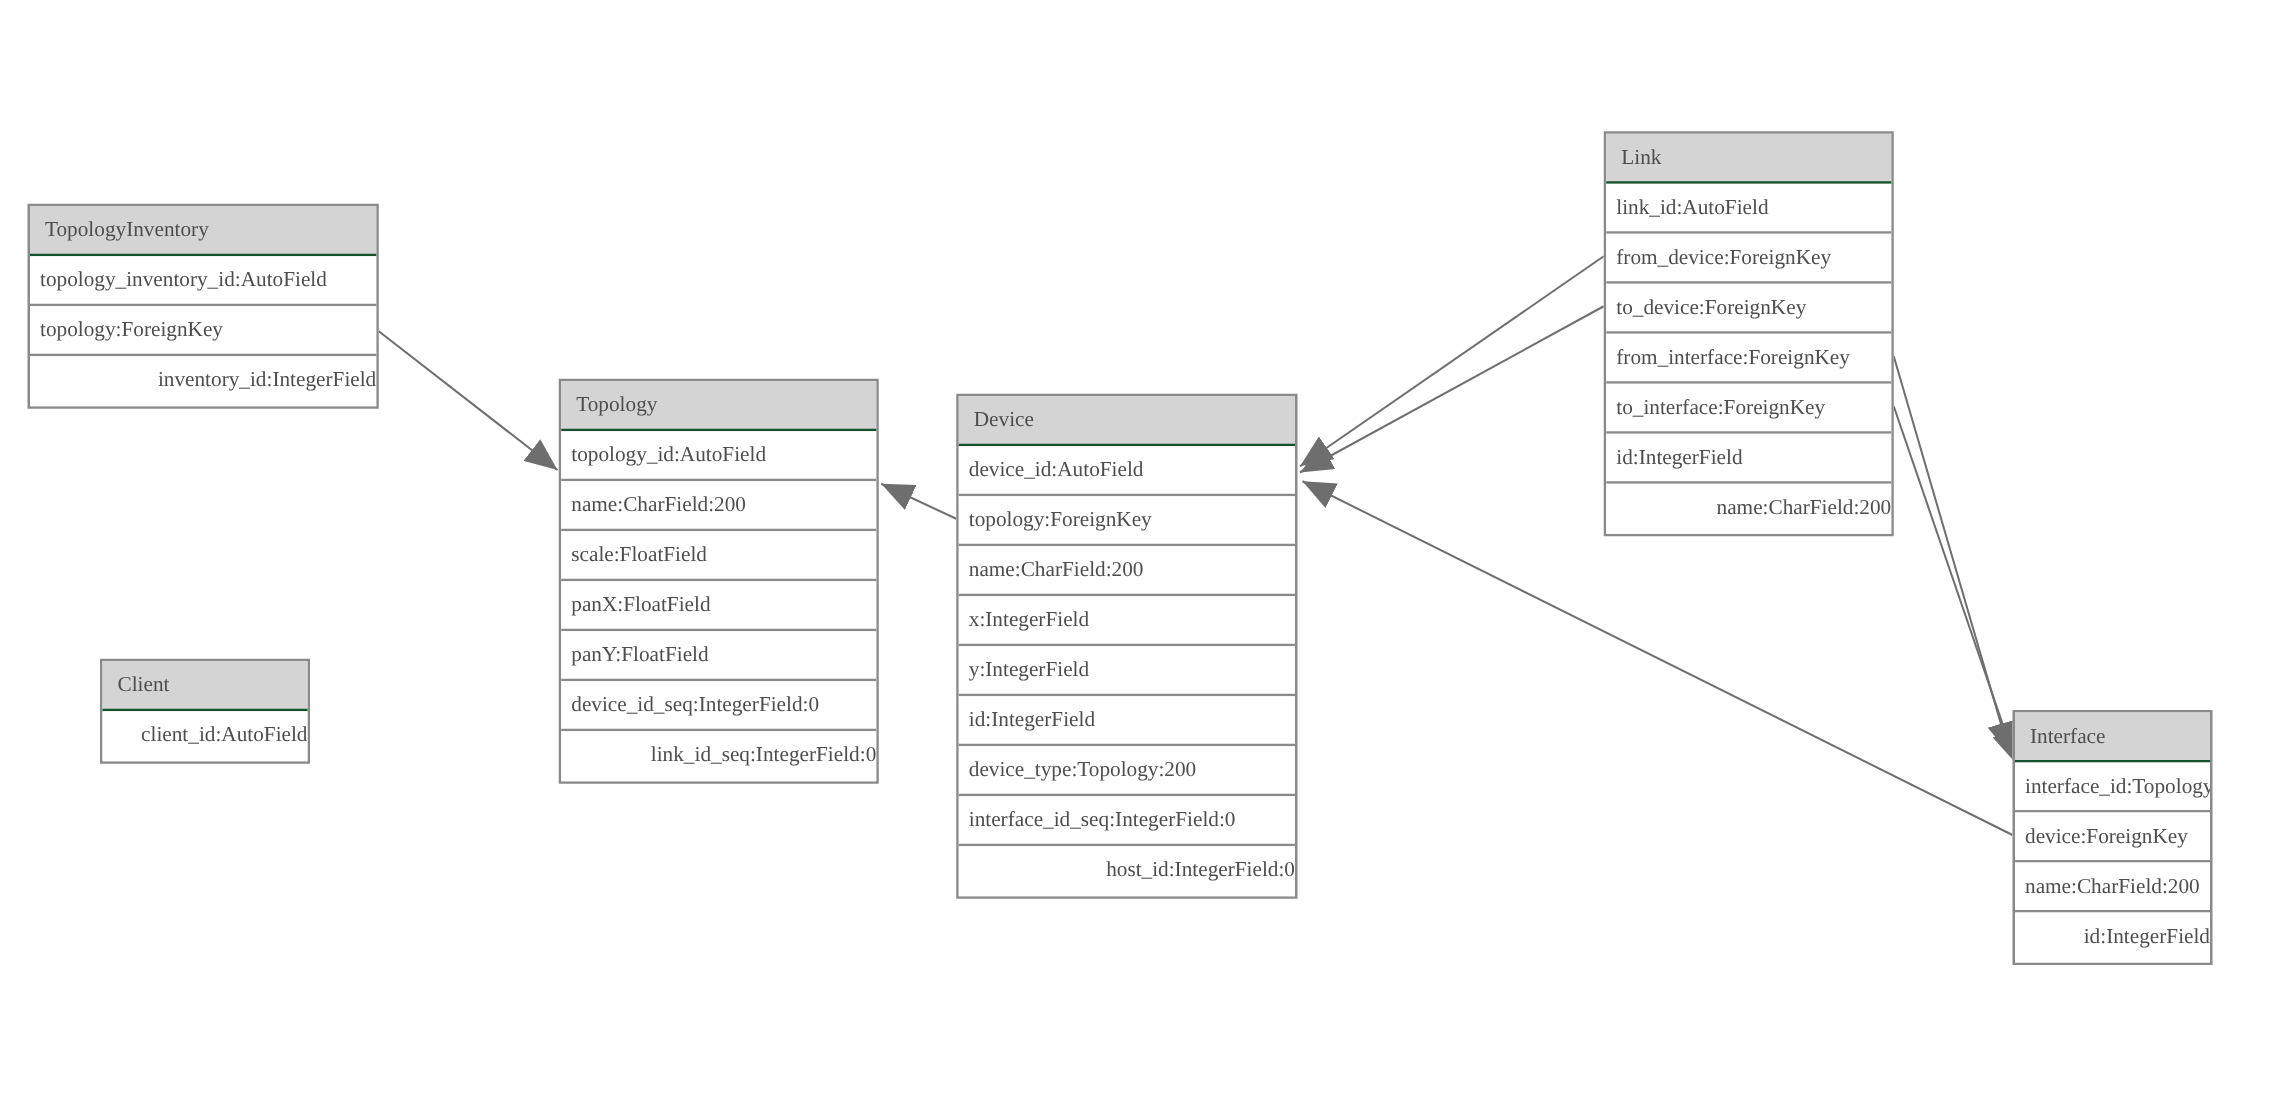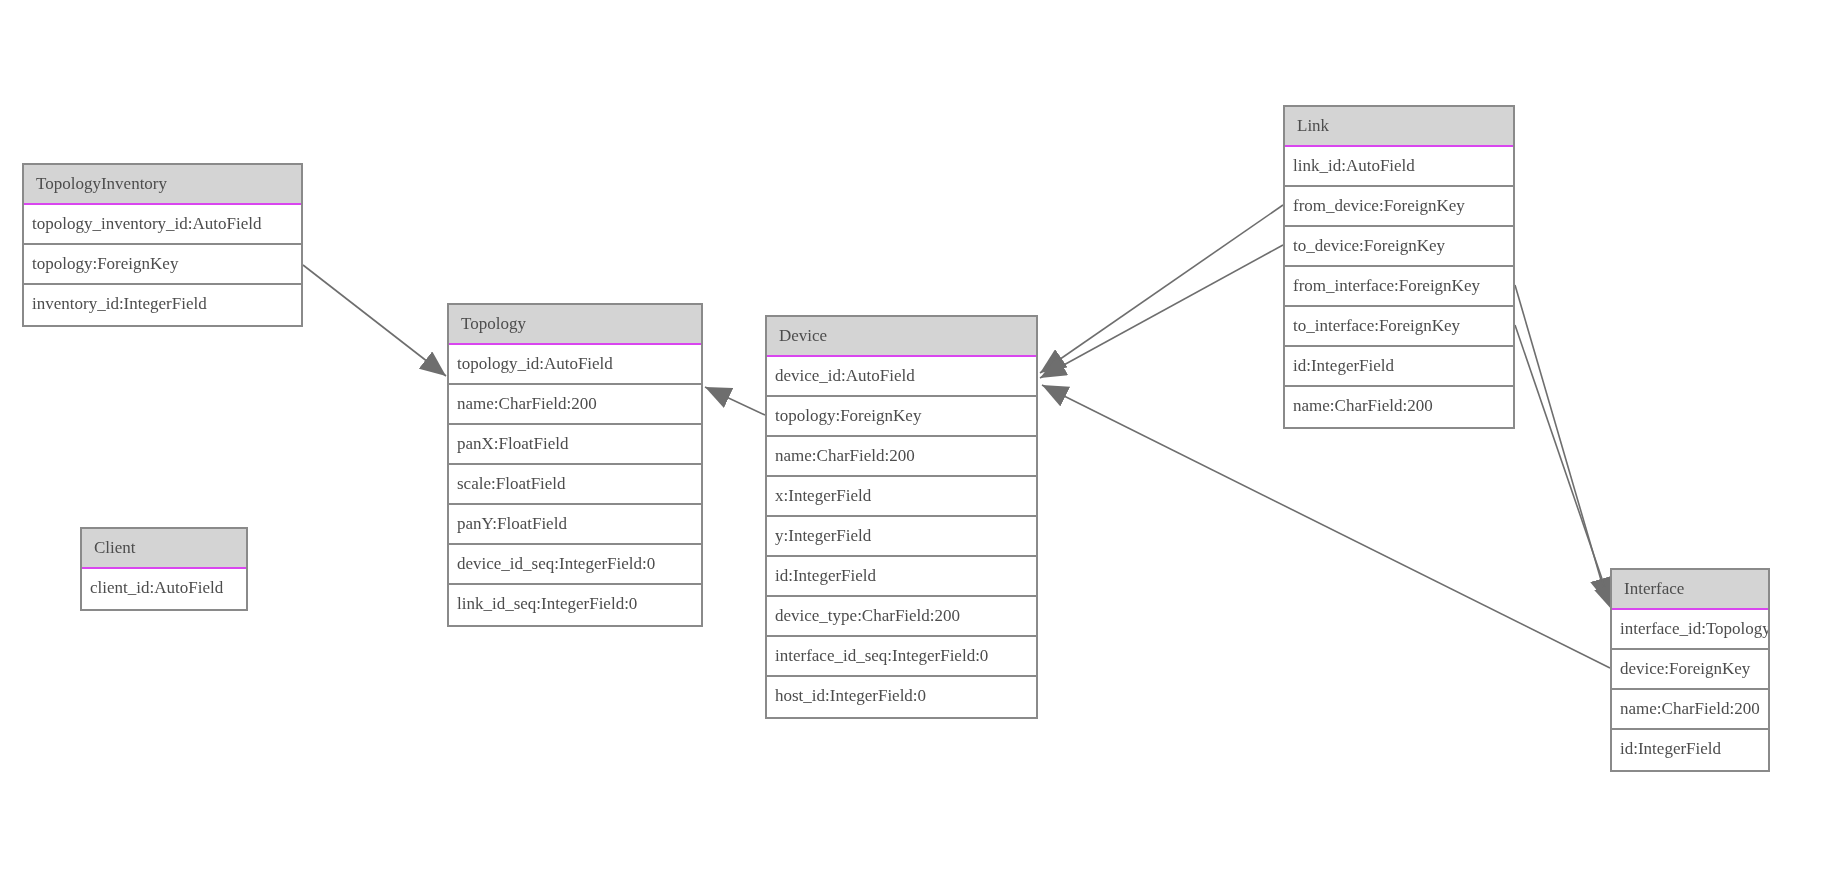--- a/index.html
+++ b/index.html
@@ -26,41 +26,42 @@
     position: absolute;
     box-sizing: border-box;
     border: 2px solid #8a8a8a;
     background: #ffffff;
   }
   .entity .hdr {
     box-sizing: border-box;
     height: 40px;
     line-height: 37px;
     background: #d4d4d4;
-    border-bottom: 2px solid #d946ef;
+    border-bottom: 2px solid #14532d;
     padding-left: 12px;
     font-size: 17px;
     color: #4d4d4d;
     white-space: nowrap;
     overflow: hidden;
   }
   .entity .row {
     box-sizing: border-box;
     height: 40px;
     line-height: 37px;
     border-bottom: 2px solid #8a8a8a;
     padding-left: 8px;
     font-size: 17px;
     color: #4d4d4d;
     white-space: nowrap;
     overflow: hidden;
     background: #ffffff;
   }
   .entity .row:last-child {
     border-bottom: none;
+    text-align: right;
   }
   
   #ent-topologyinventory { left: 22px;   top: 163px; width: 281px; }
   #ent-topology          { left: 447px;  top: 303px; width: 256px; }
   #ent-client            { left: 80px;   top: 527px; width: 168px; }
   #ent-device            { left: 765px;  top: 315px; width: 273px; }
   #ent-link              { left: 1283px; top: 105px; width: 232px; }
   #ent-interface         { left: 1610px; top: 568px; width: 160px; }
 </style>
 </head>
@@ -89,41 +90,41 @@
     <div class="hdr">TopologyInventory</div>
     <div class="row">topology_inventory_id:AutoField</div>
     <div class="row">topology:ForeignKey</div>
     <div class="row">inventory_id:IntegerField</div>
   </div>
 
   <div class="entity" id="ent-topology">
     <div class="hdr">Topology</div>
     <div class="row">topology_id:AutoField</div>
     <div class="row">name:CharField:200</div>
+    <div class="row">scale:FloatField</div>
     <div class="row">panX:FloatField</div>
-    <div class="row">scale:FloatField</div>
     <div class="row">panY:FloatField</div>
     <div class="row">device_id_seq:IntegerField:0</div>
     <div class="row">link_id_seq:IntegerField:0</div>
   </div>
 
   <div class="entity" id="ent-client">
     <div class="hdr">Client</div>
     <div class="row">client_id:AutoField</div>
   </div>
 
   <div class="entity" id="ent-device">
     <div class="hdr">Device</div>
     <div class="row">device_id:AutoField</div>
     <div class="row">topology:ForeignKey</div>
     <div class="row">name:CharField:200</div>
     <div class="row">x:IntegerField</div>
     <div class="row">y:IntegerField</div>
     <div class="row">id:IntegerField</div>
-    <div class="row">device_type:CharField:200</div>
+    <div class="row">device_type:Topology:200</div>
     <div class="row">interface_id_seq:IntegerField:0</div>
     <div class="row">host_id:IntegerField:0</div>
   </div>
 
   <div class="entity" id="ent-link">
     <div class="hdr">Link</div>
     <div class="row">link_id:AutoField</div>
     <div class="row">from_device:ForeignKey</div>
     <div class="row">to_device:ForeignKey</div>
     <div class="row">from_interface:ForeignKey</div>

